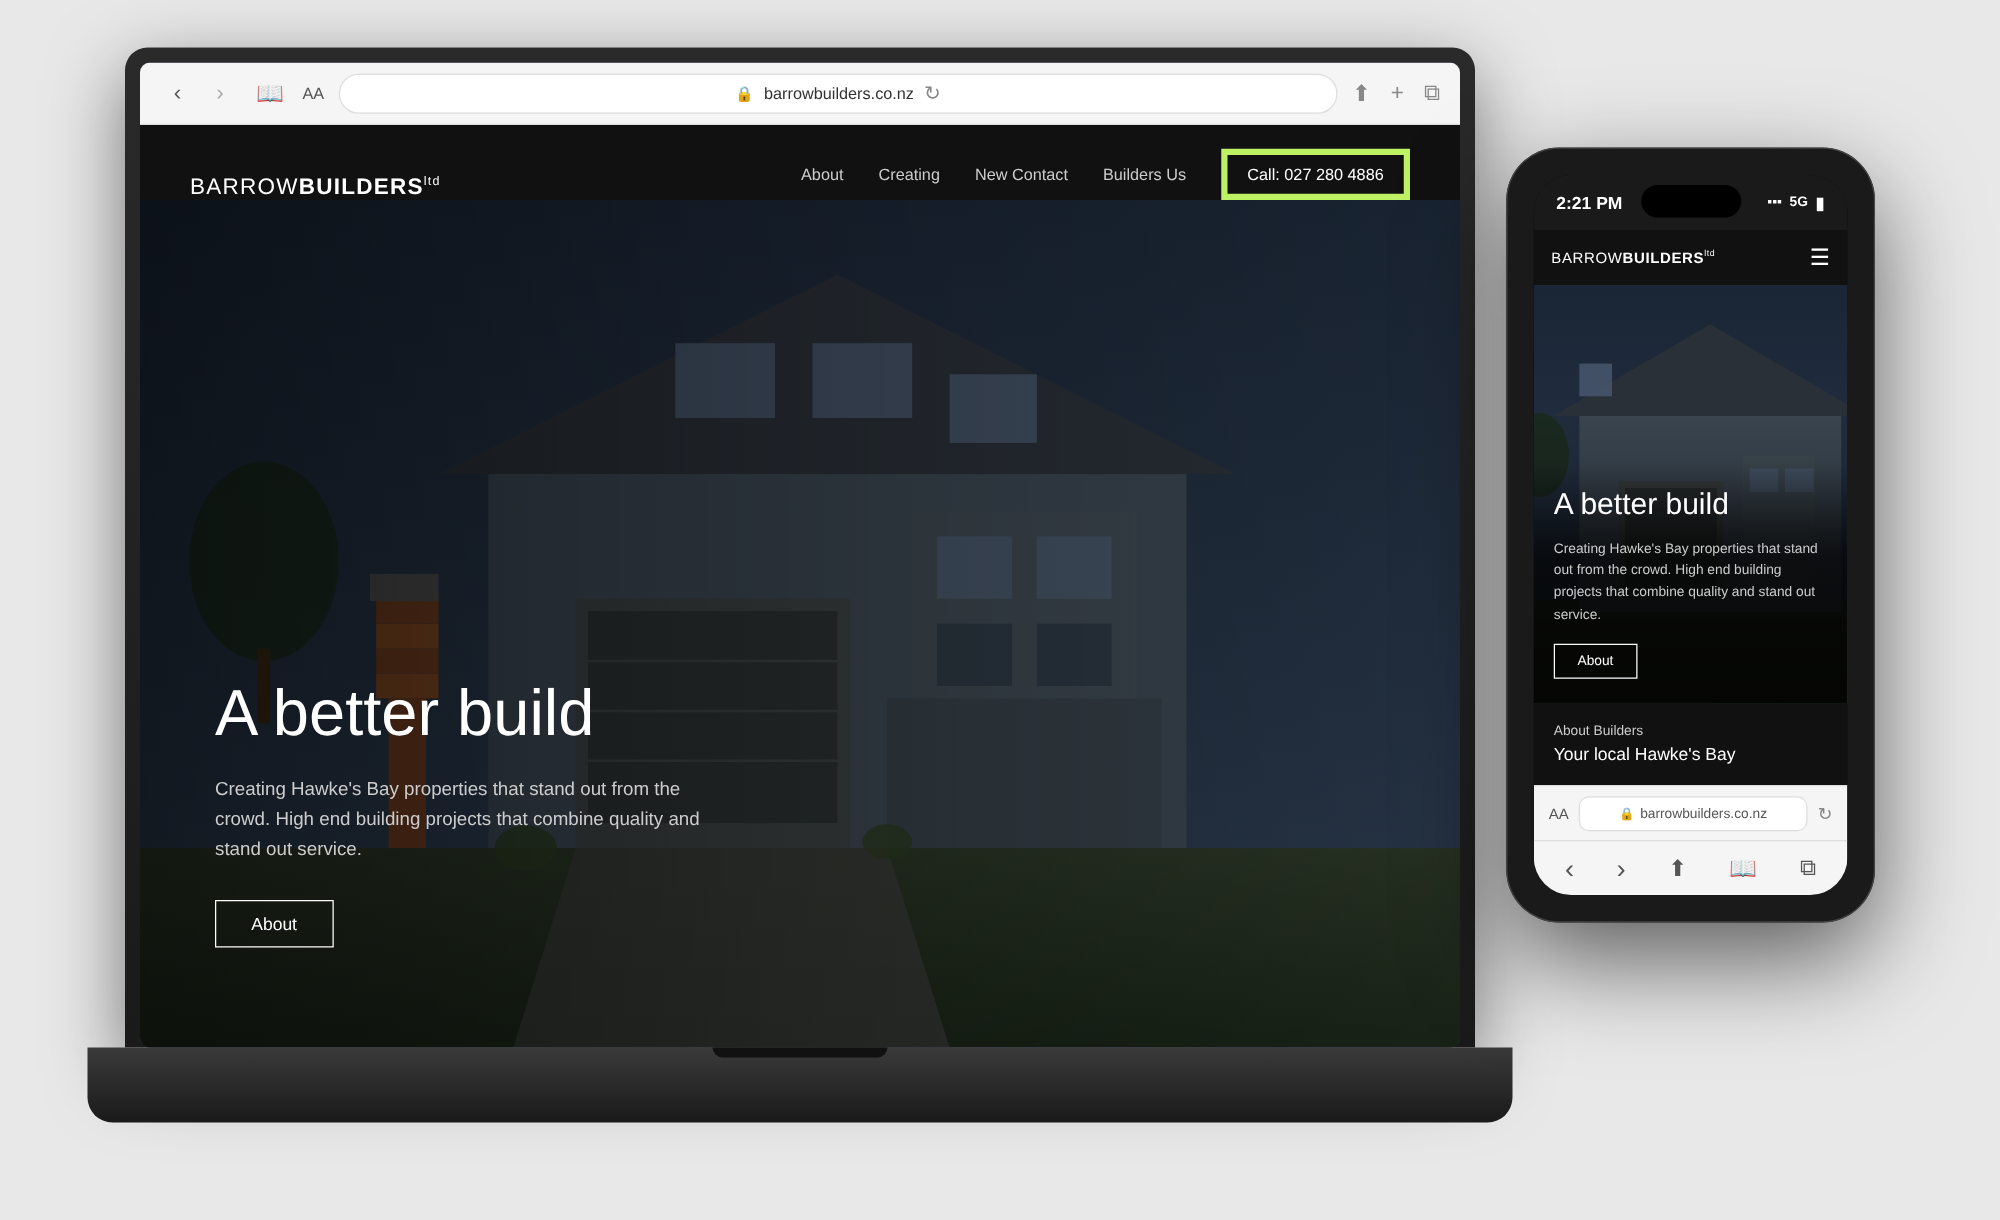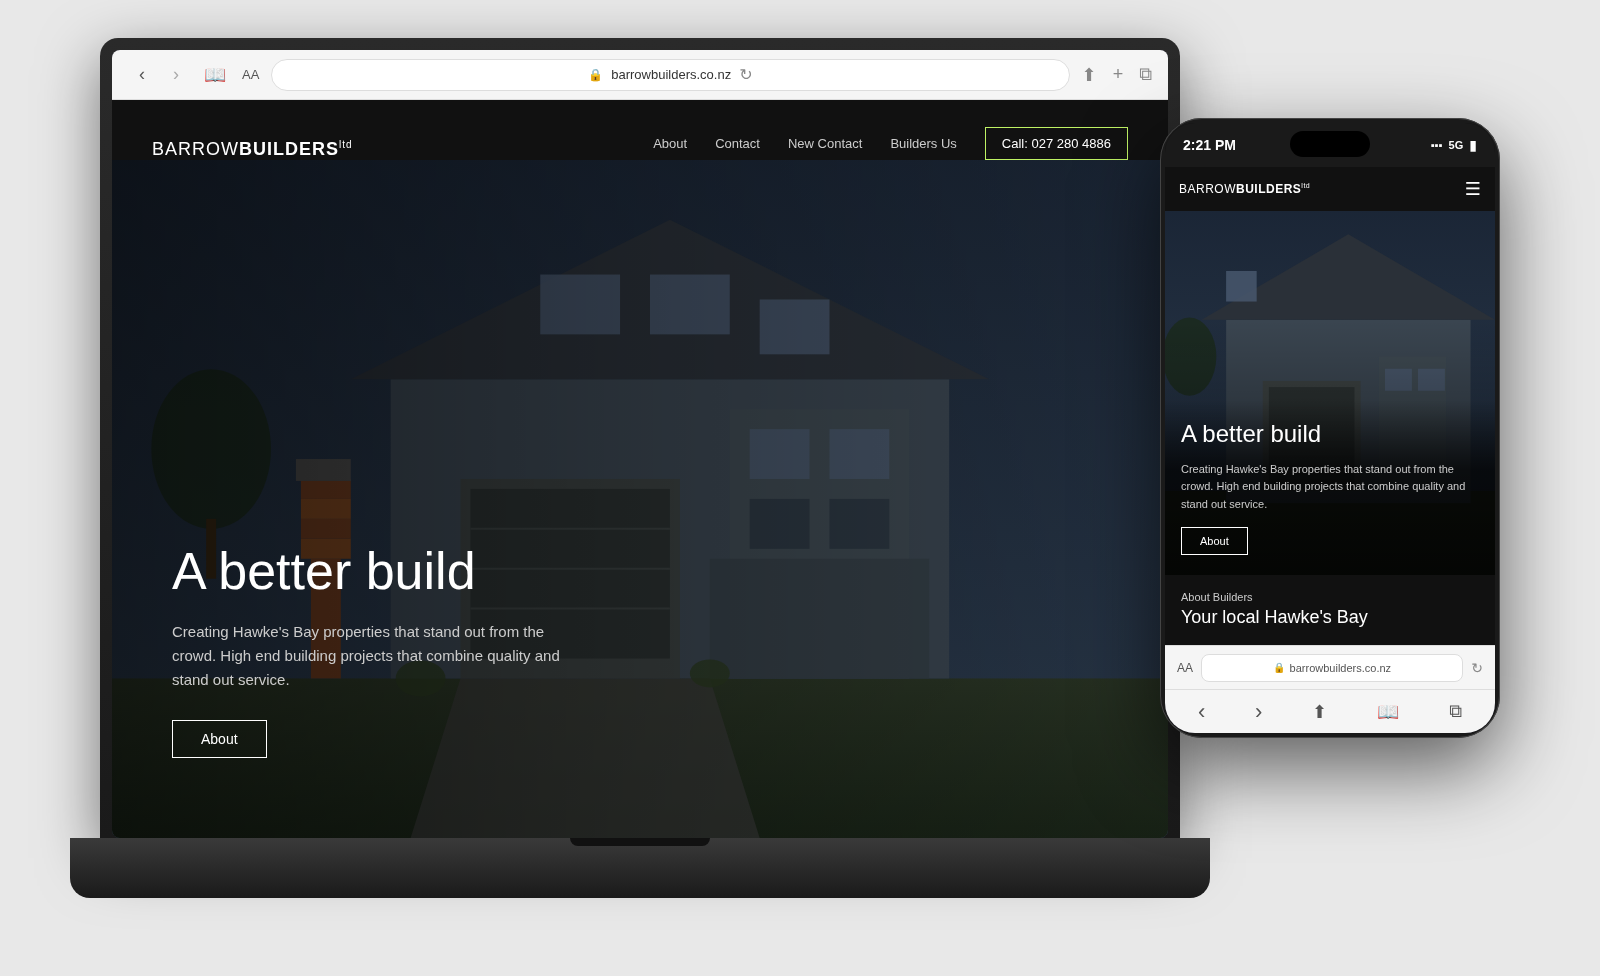--- a/index.html
+++ b/index.html
@@ -184,21 +184,21 @@
     }
 
     .nav-link {
       color: #ccc;
       font-size: 13px;
       text-decoration: none;
       cursor: pointer;
     }
 
     .nav-cta {
-      border: 1px solid #bef264;
+      border: 5px solid #bef264;
       color: white;
       padding: 8px 16px;
       font-size: 13px;
       cursor: pointer;
       background: transparent;
     }
 
     .hero-content {
       position: absolute;
       bottom: 80px;
@@ -230,25 +230,25 @@
       font-size: 14px;
       background: transparent;
       cursor: pointer;
     }
 
     
     .phone {
       position: absolute;
       right: 0;
       top: 80px;
-      width: 340px;
+      width: 295px;
       height: 620px;
       background: #1a1a1a;
       border-radius: 42px;
-      padding: 5px;
+      padding: 22px;
       box-shadow: 0 30px 80px rgba(0,0,0,0.6), inset 0 0 0 1px #444;
       z-index: 20;
     }
 
     .phone-inner {
       width: 100%;
       height: 100%;
       background: #111;
       border-radius: 30px;
       overflow: hidden;
@@ -379,21 +379,21 @@
     }
 
     .phone-section-label {
       color: #ccc;
       font-size: 11px;
       margin-bottom: 4px;
     }
 
     .phone-section-title {
       color: white;
-      font-size: 18px;
+      font-size: 14px;
       font-weight: 300;
       line-height: 1.2;
     }
 
     .phone-browser-bar {
       background: #f5f5f5;
       height: 44px;
       display: flex;
       align-items: center;
       padding: 0 12px;
@@ -548,21 +548,21 @@
             </svg>
 
             <div class="hero-overlay"></div>
 
             <nav class="site-nav">
               <div class="site-logo">
                 <span>BARROW</span><strong>BUILDERS</strong><span class="logo-super">ltd</span>
               </div>
               <div class="site-nav-links">
                 <a class="nav-link">About</a>
-                <a class="nav-link">Contact</a>
+                <a class="nav-link">Creating</a>
                 <a class="nav-link">New Contact</a>
                 <a class="nav-link">Builders Us</a>
                 <button class="nav-cta">Call: 027 280 4886</button>
               </div>
             </nav>
 
             <div class="hero-content">
               <h1 class="hero-title">A better build</h1>
               <p class="hero-subtitle">Creating Hawke's Bay properties that stand out from the crowd. High end building projects that combine quality and stand out service.</p>
               <button class="hero-btn">About</button>

